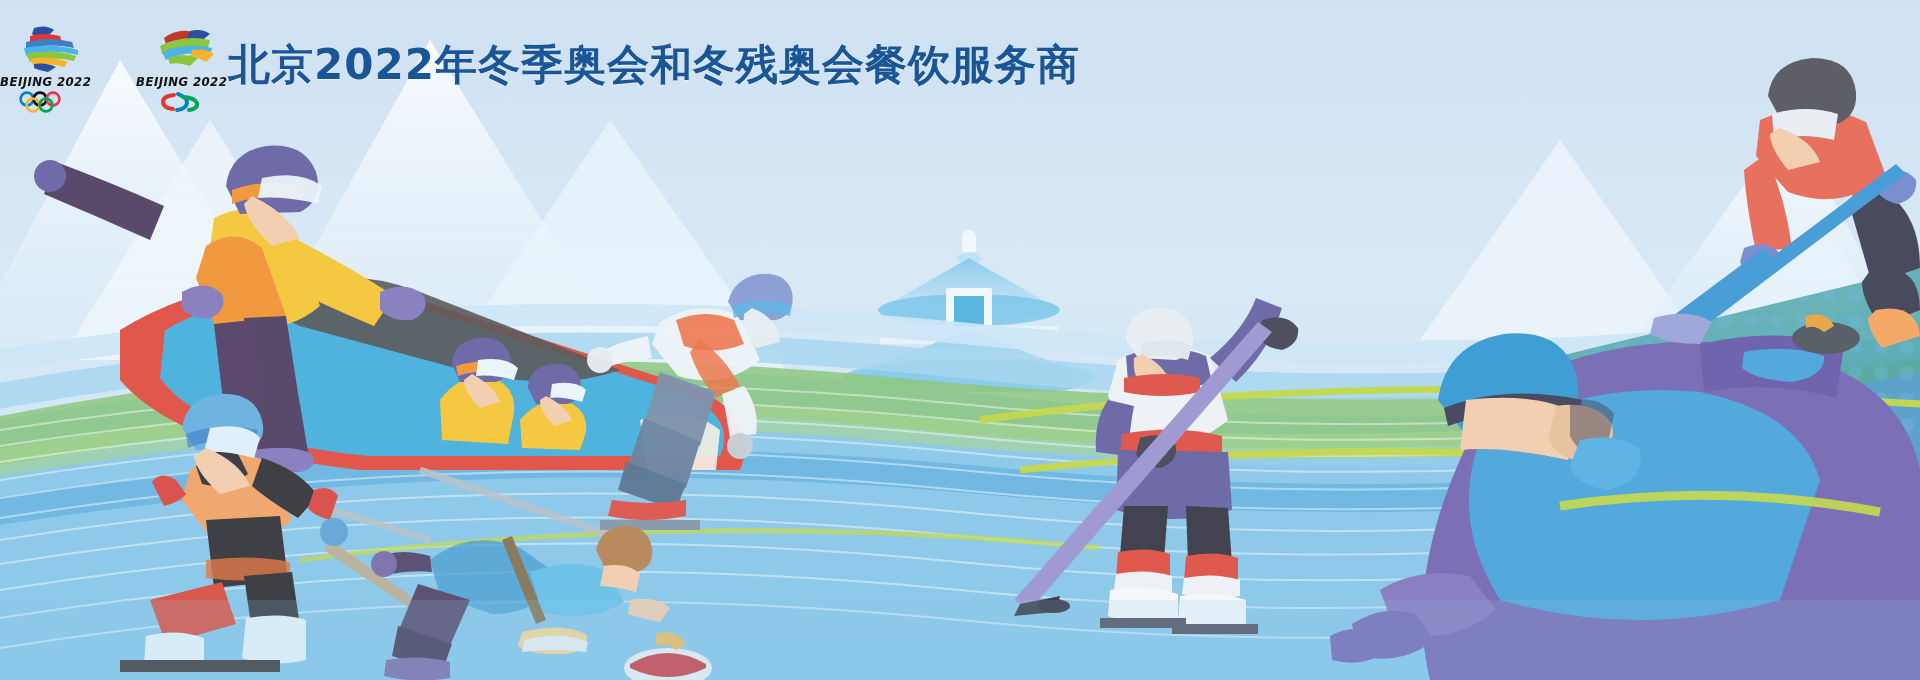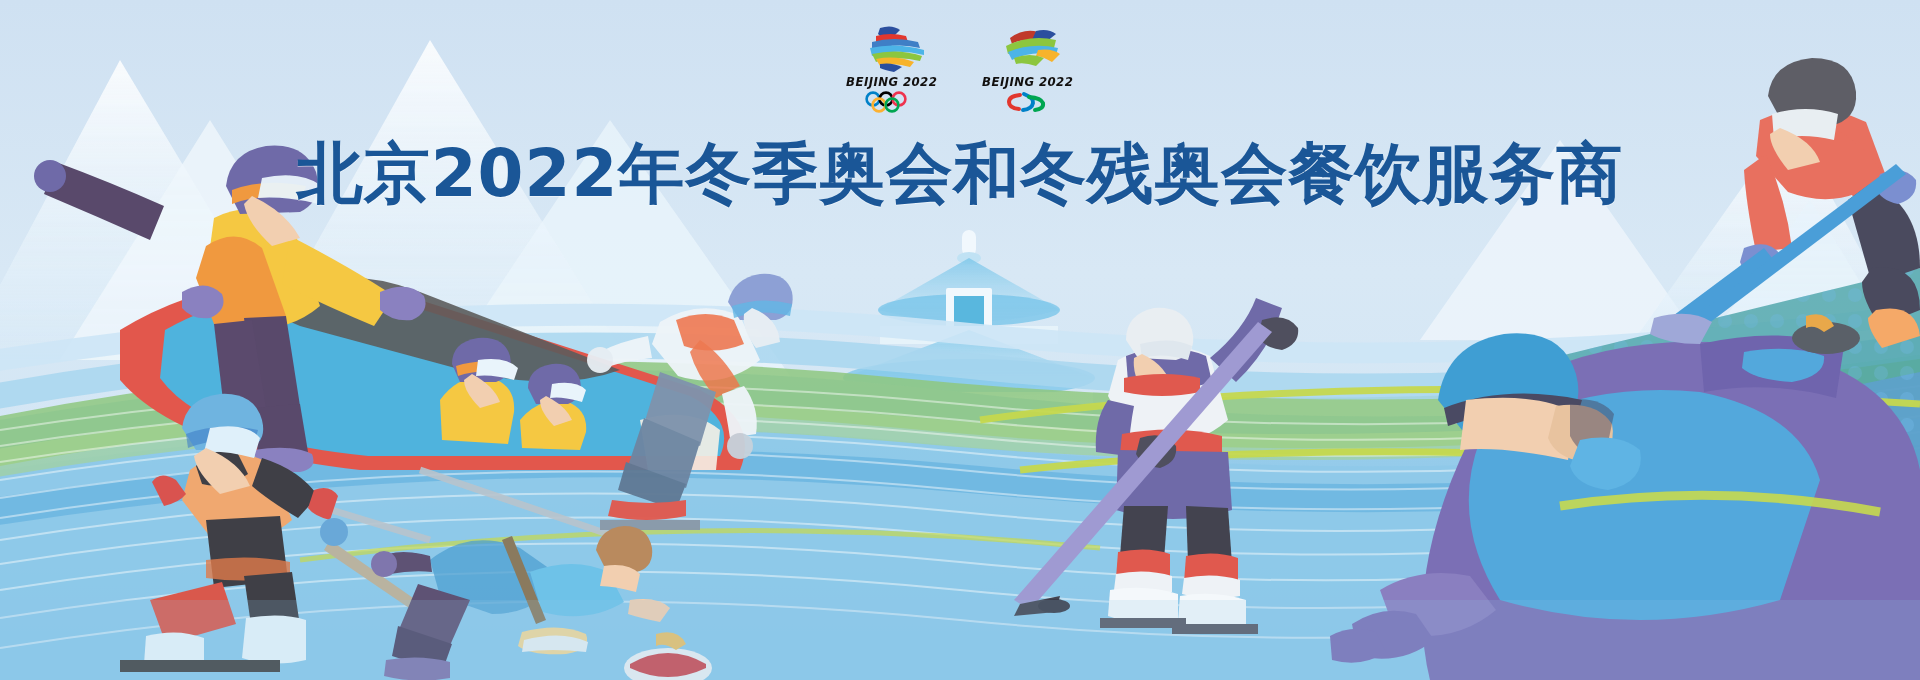--- a/index.html
+++ b/index.html
@@ -16,21 +16,21 @@
   #banner svg.layer {
     position:absolute; left:0; top:0;
     width:1920px; height:680px;
     display:block;
   }
 
   
   #header {
     position:absolute; left:0; top:0; width:1920px;
     z-index:40;
-    display:flex; flex-direction:column; align-items:center;
+    display:flex; flex-direction:row; align-items:center;
     pointer-events:none;
   }
   #emblems {
     display:flex; gap:44px; align-items:flex-start;
     margin-top:22px;
     pointer-events:auto;
   }
   .emblem { width:92px; display:flex; flex-direction:column; align-items:center; }
   .emblem-mark { height:52px; width:92px; }
   .emblem-word {
@@ -38,21 +38,21 @@
     font-size:11.5px; font-weight:bold; font-style:italic;
     letter-spacing:0.4px; color:#12100f;
     margin-top:1px; white-space:nowrap;
     transform:scaleX(1.02);
   }
   .emblem-sym { height:22px; width:70px; margin-top:2px; }
 
   #main-title {
     margin-top:16px;
     font-family:"DejaVu Sans","Liberation Sans", sans-serif;
-    font-size:66px;
+    font-size:42px;
     font-weight:bold;
     letter-spacing:1px;
     color:#1a5697;
     white-space:nowrap;
     text-shadow:0 1px 0 rgba(255,255,255,.45);
     pointer-events:auto;
   }
 </style>
 </head>
 <body>

